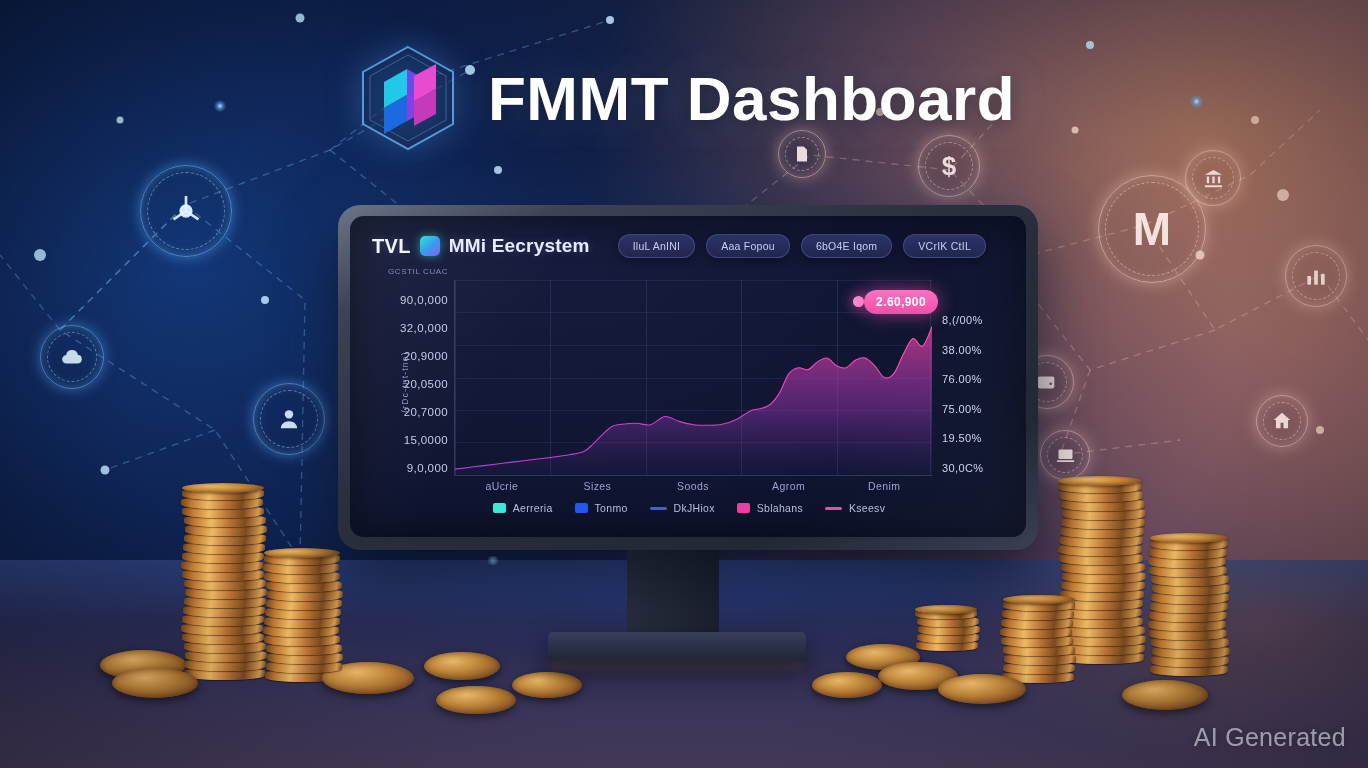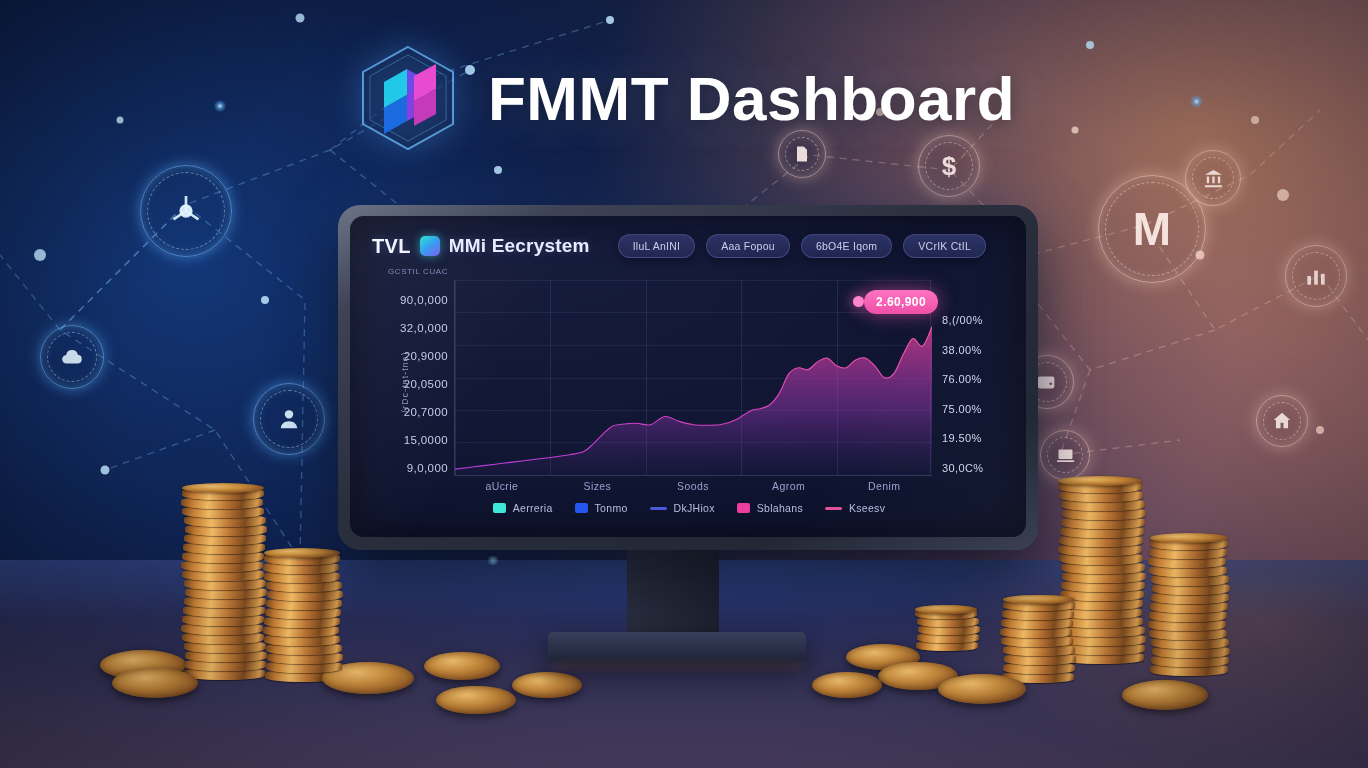--- a/index.html
+++ b/index.html
@@ -640,13 +640,14 @@
         <div class="coin-top" style="left: -0.796537px; top: -3px; width: 62px; height: 9px; z-index: 6;"></div>
       </div>
       <div class="coin-flat" style="left: 846px; top: 644px; width: 74px; height: 26px;"></div>
       <div class="coin-flat" style="left: 878px; top: 662px; width: 80px; height: 28px;"></div>
       <div class="coin-flat" style="left: 938px; top: 674px; width: 88px; height: 30px;"></div>
       <div class="coin-flat" style="left: 1122px; top: 680px; width: 86px; height: 30px;"></div>
       <div class="coin-flat" style="left: 812px; top: 672px; width: 70px; height: 26px;"></div>
     </div>
 
   <div class="vignette"></div>
+  <div class="watermark">AI Generated</div>
 </div>
 
 </body></html>

